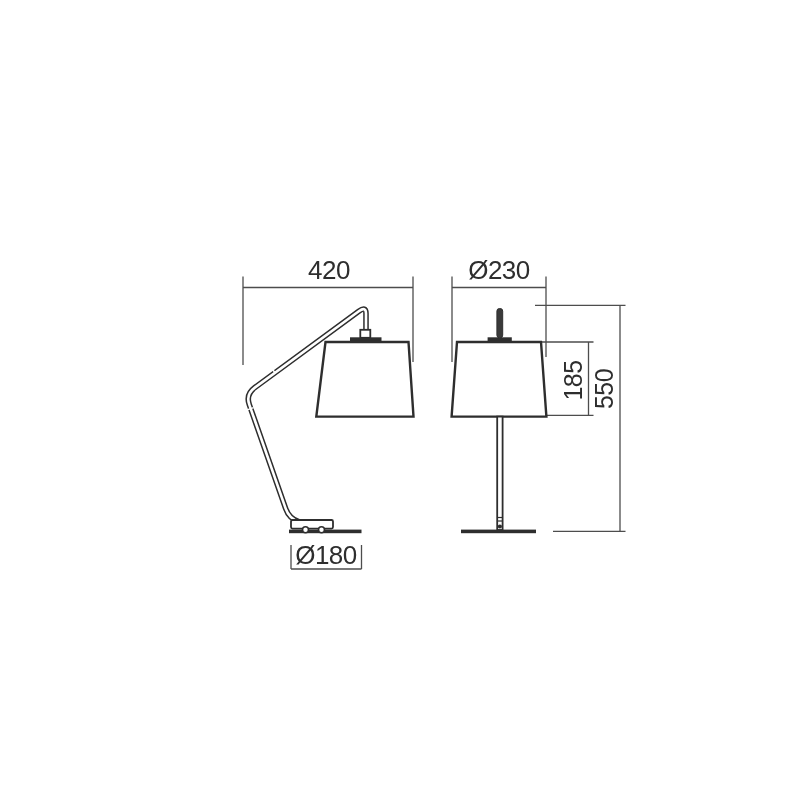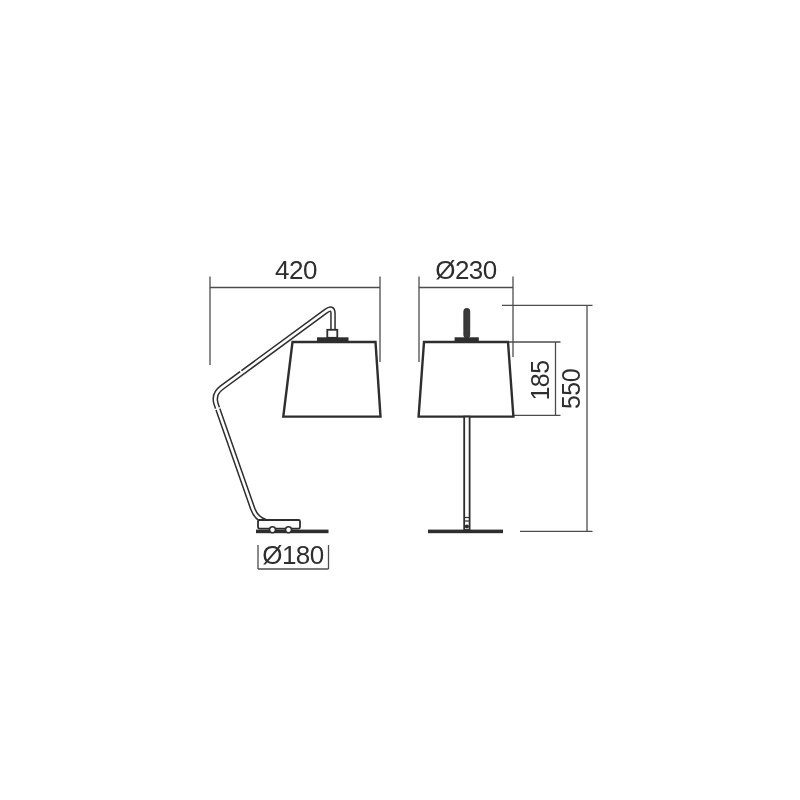--- a/index.html
+++ b/index.html
@@ -6,20 +6,21 @@
     margin: 0; padding: 0;
     background: #ffffff;
     font-family: "Liberation Sans", sans-serif;
   }
   .canvas {
     position: relative;
     width: 732px;
     height: 800px;
     background: #ffffff;
     overflow: hidden;
+    padding-left: 33px;
   }
   svg { display: block; }
   text {
     font-family: "Liberation Sans", sans-serif;
     fill: #2e2e2e;
   }
   .dim-text  { font-size: 26px; letter-spacing: -0.5px; }
   .dim-text-rot { font-size: 25px; letter-spacing: -0.5px; }
 </style>
 </head>

